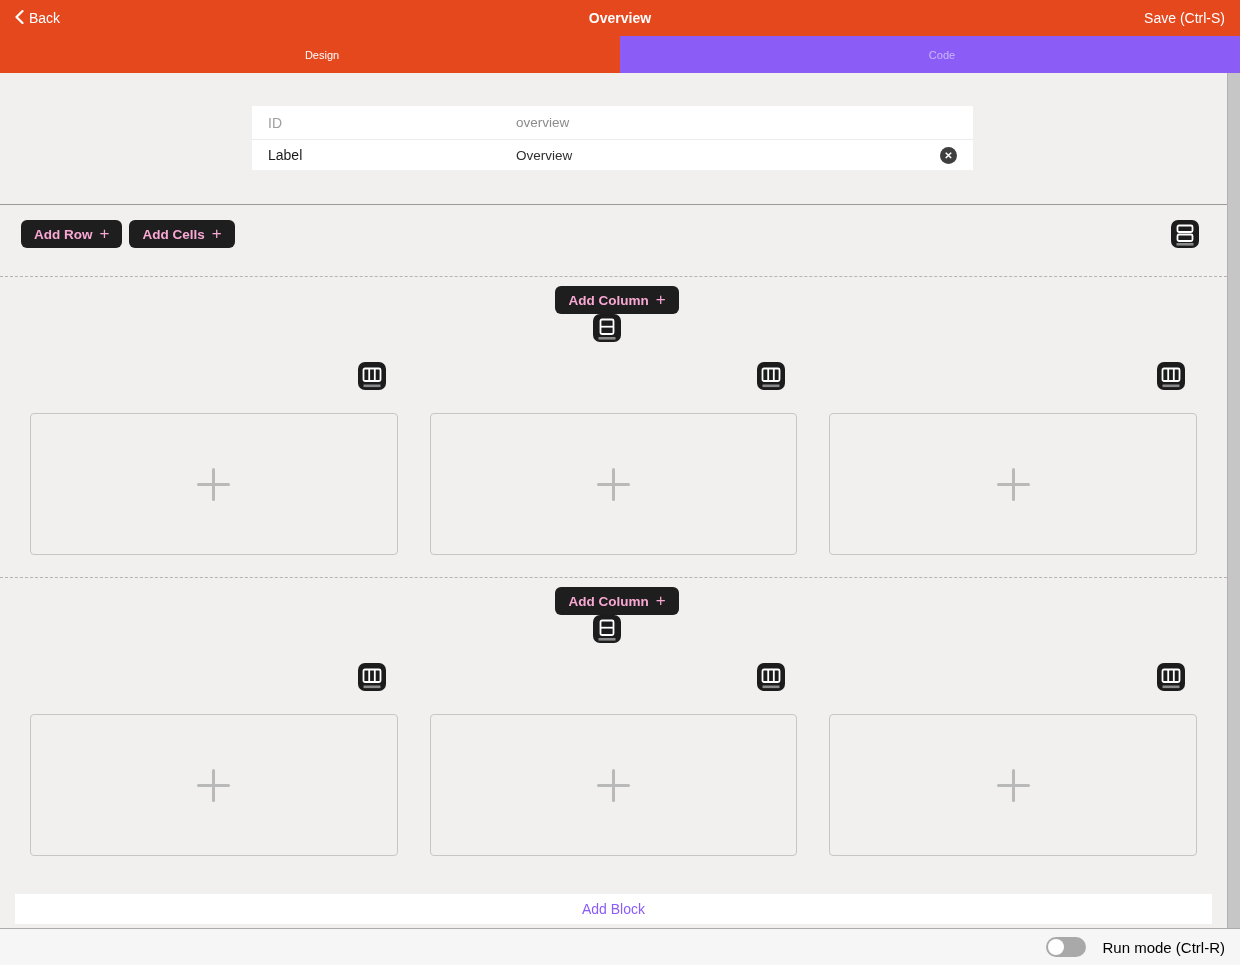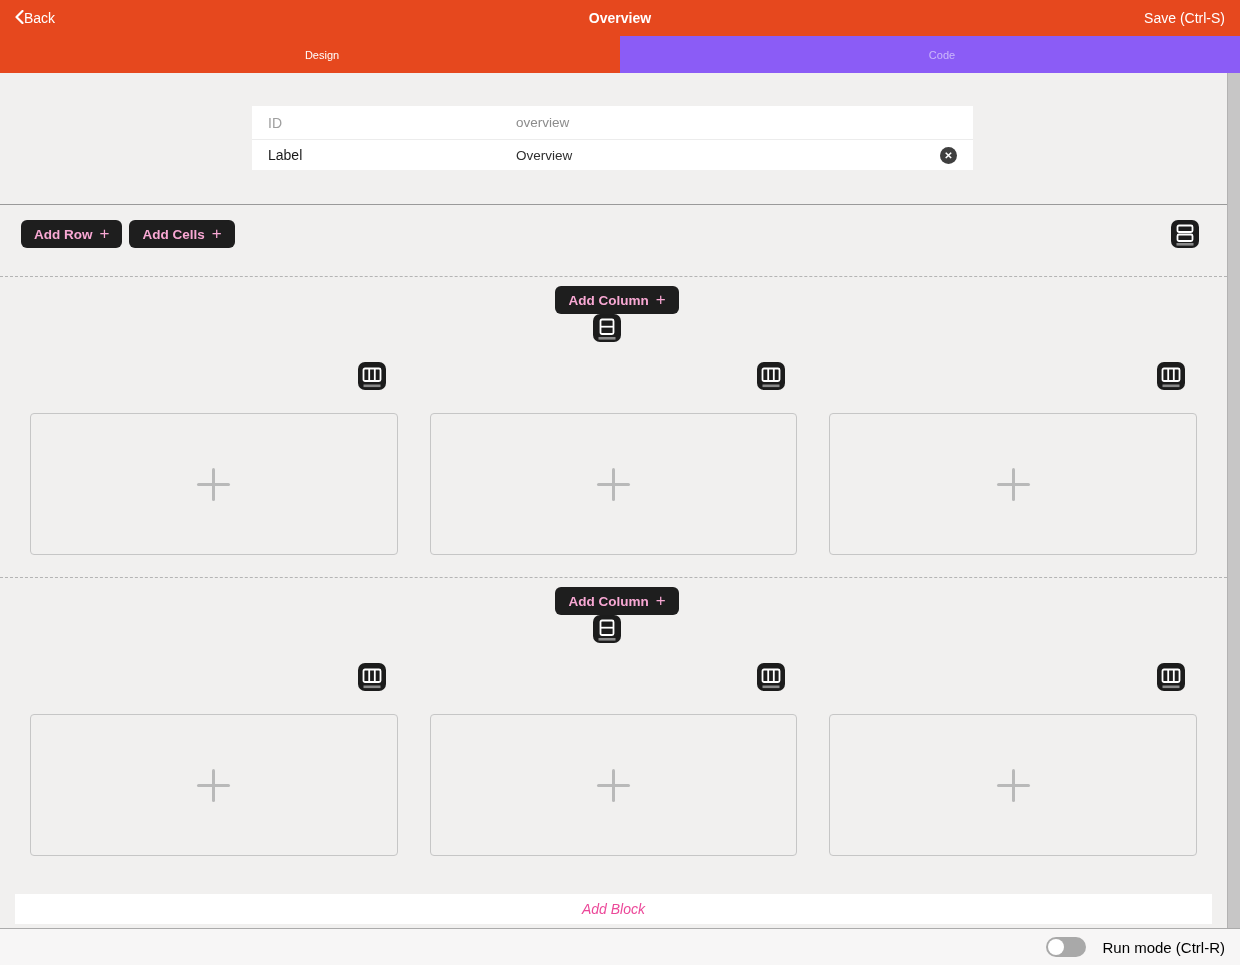--- a/index.html
+++ b/index.html
@@ -10,21 +10,21 @@
     color: #222;
     position: relative;
   }
 
   
   .topbar {
     height: 36px; background: #e6481e; color:#fff;
     display:flex; align-items:center; justify-content:space-between;
     padding: 0 15px; font-size: 14px;
   }
-  .topbar .back { display:flex; cursor:pointer; }
+  .topbar .back { display:flex; gap:5px; cursor:pointer; }
   .topbar .back svg { display:block; }
   .topbar .title { font-weight:bold; position:absolute; left:0; right:0; text-align:center; pointer-events:none; }
   .topbar .save { cursor:pointer;text-align:right; }
 
   
   .tabs { height: 37px; display:flex; }
   .tab { flex:1; display:flex; align-items:center; justify-content:center; font-size:11px; cursor:pointer;padding-left:24px; }
   .tab.active { background:#e6481e; color:#fff; }
   .tab.inactive { background:#8b5cf6; color:rgba(255,255,255,0.55); }
 
@@ -87,21 +87,21 @@
     content:""; position:absolute; background:#b9b9b9; border-radius:2px;
   }
   .plus-shape::before { left:0; right:0; top:15px; height:3px; }
   .plus-shape::after  { top:0; bottom:0; left:15px; width:3px; }
 
   
   .link-bar {
     margin:16px 15px 0 15px; height:30px; background:#ffffff;
     display:flex; align-items:center; justify-content:center;
   }
-  .blue-link { color:#ec4899; font-size:14px; cursor:pointer;font-style:italic; }
+  .blue-link { color:#8b5cf6; font-size:14px; cursor:pointer; }
   .section-divider { margin-top:13px; border-top:1px solid #9a9a9a; }
 
   
   .bottombar {
     position:absolute; left:0; right:0; bottom:0; height:37px;
     background:#f7f6f6; border-top:1px solid #ababab;
     display:flex; align-items:center; justify-content:flex-end;
     padding:0 15px; gap:16px;
   }
   .toggle { width:40px; height:20px; border-radius:10px; background:#a9a9a9; position:relative; cursor:pointer; flex:0 0 auto; }

